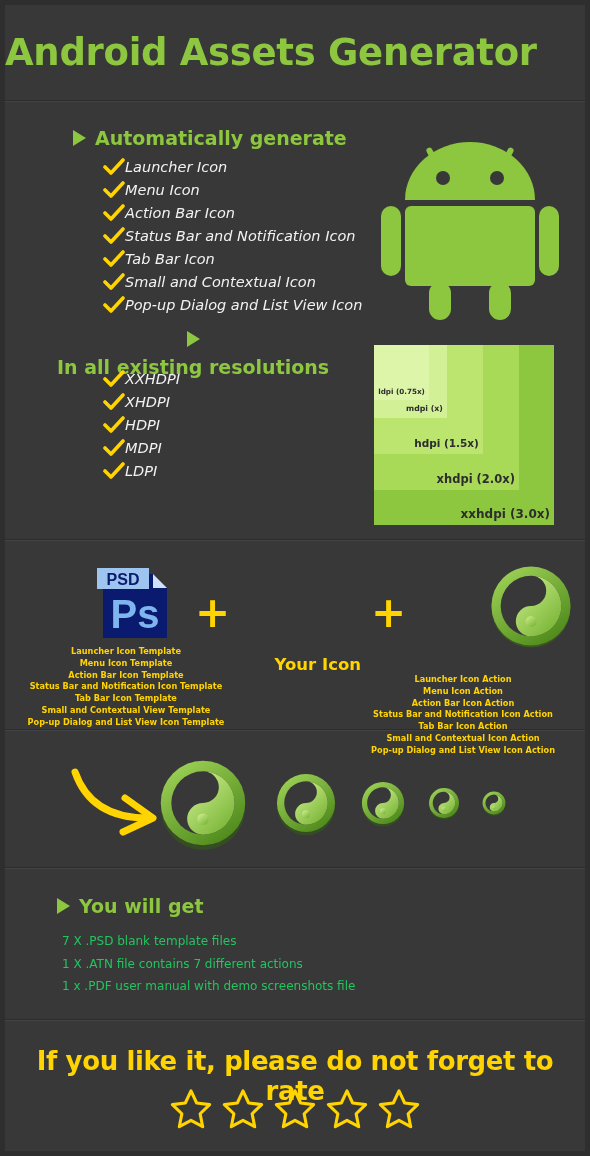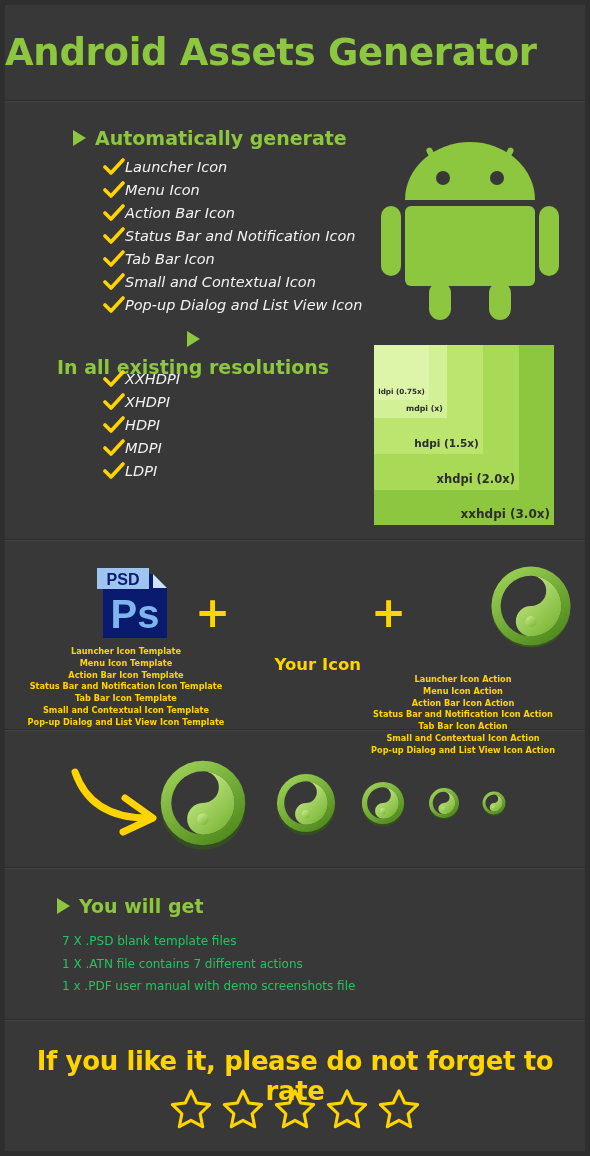--- a/index.html
+++ b/index.html
@@ -232,21 +232,21 @@
         <rect x="0" y="8" width="52" height="21" fill="#9ec5f0"></rect>
         <text x="26" y="24.5" font-family="Liberation Sans, sans-serif" font-size="16" font-weight="bold" fill="#0a1a6e" text-anchor="middle">PSD</text>
         <text x="38" y="68" font-family="Liberation Sans, sans-serif" font-size="40" font-weight="bold" fill="#7fb5ee" text-anchor="middle">Ps</text>
       </svg>
       <div class="tmpl-list" id="tmpl-list" style="top:96px;">
           <div>Launcher Icon Template</div>
           <div>Menu Icon Template</div>
           <div>Action Bar Icon Template</div>
           <div>Status Bar and Notification Icon Template</div>
           <div>Tab Bar Icon Template</div>
-          <div>Small and Contextual Icon Template</div>
+          <div>Small and Contextual View Template</div>
           <div>Pop-up Dialog and List View Icon Template</div>
         </div>
     </div>
 
     <div class="plus" style="left:190px; top:42px;">+</div>
 
     <div style="position:absolute;left:232px;top:0;width:124px;height:175px;">
       <svg id="yours" viewBox="0 0 100 100">
         <defs>
           <linearGradient id="yy1" x1="0" y1="0" x2="0.7" y2="1">

